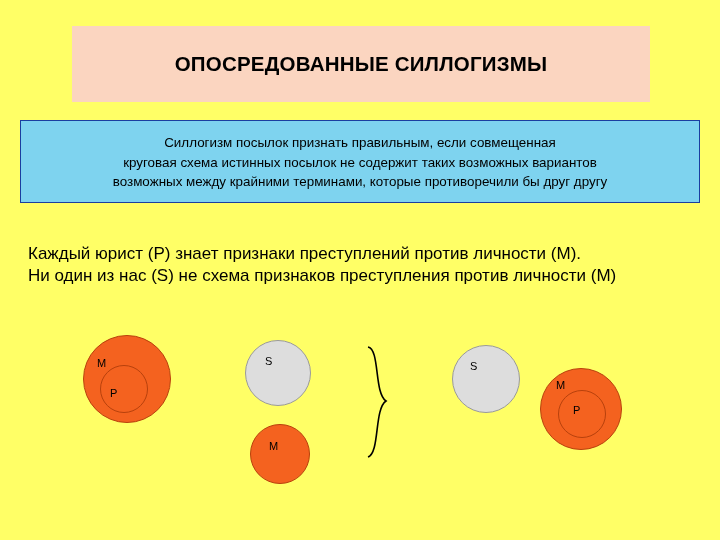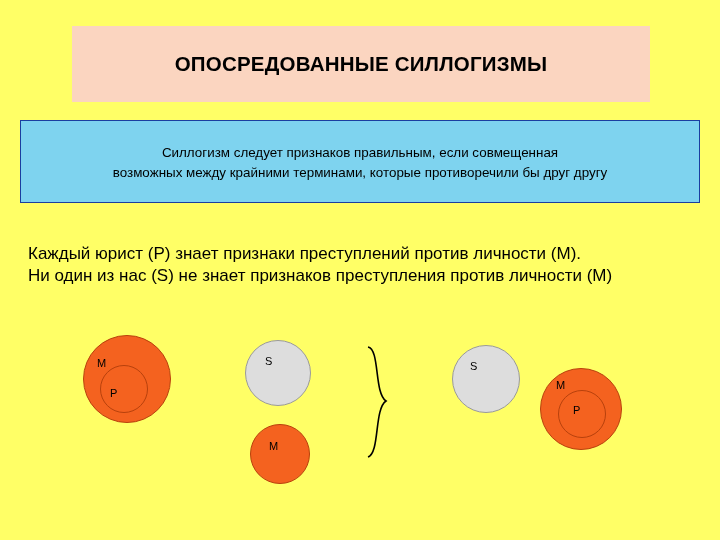--- a/index.html
+++ b/index.html
@@ -124,27 +124,28 @@
 </head>
 <body>
 
 <div class="slide">
 
   <div class="title-box">
     <div class="title-line">ОПОСРЕДОВАННЫЕ СИЛЛОГИЗМЫ</div>
   </div>
 
   <div class="rule-box">
-    <div class="rule-line">Силлогизм следует признаков правильным, если совмещенная</div>
+    <div class="rule-line">Силлогизм посылок признать правильным, если совмещенная</div>
+    <div class="rule-line">круговая схема истинных посылок не содержит таких возможных вариантов</div>
     <div class="rule-line">возможных между крайними терминами, которые противоречили бы друг другу</div>
   </div>
 
   <div class="premises">
     <div class="premise">Каждый юрист (Р) знает признаки преступлений против личности (М).</div>
-    <div class="premise">Ни один из нас (S) не знает признаков преступления против личности (М)</div>
+    <div class="premise">Ни один из нас (S) не схема признаков преступления против личности (М)</div>
   </div>
 
   <div class="circle c-orange" id="g1-outer"></div>
   <div class="circle c-orange" id="g1-inner"></div>
   <div class="c-label" id="g1-label-m">М</div>
   <div class="c-label" id="g1-label-p">Р</div>
 
   <div class="circle c-gray" id="g2-s"></div>
   <div class="c-label" id="g2-label-s">S</div>
   <div class="circle c-orange" id="g2-m"></div>

